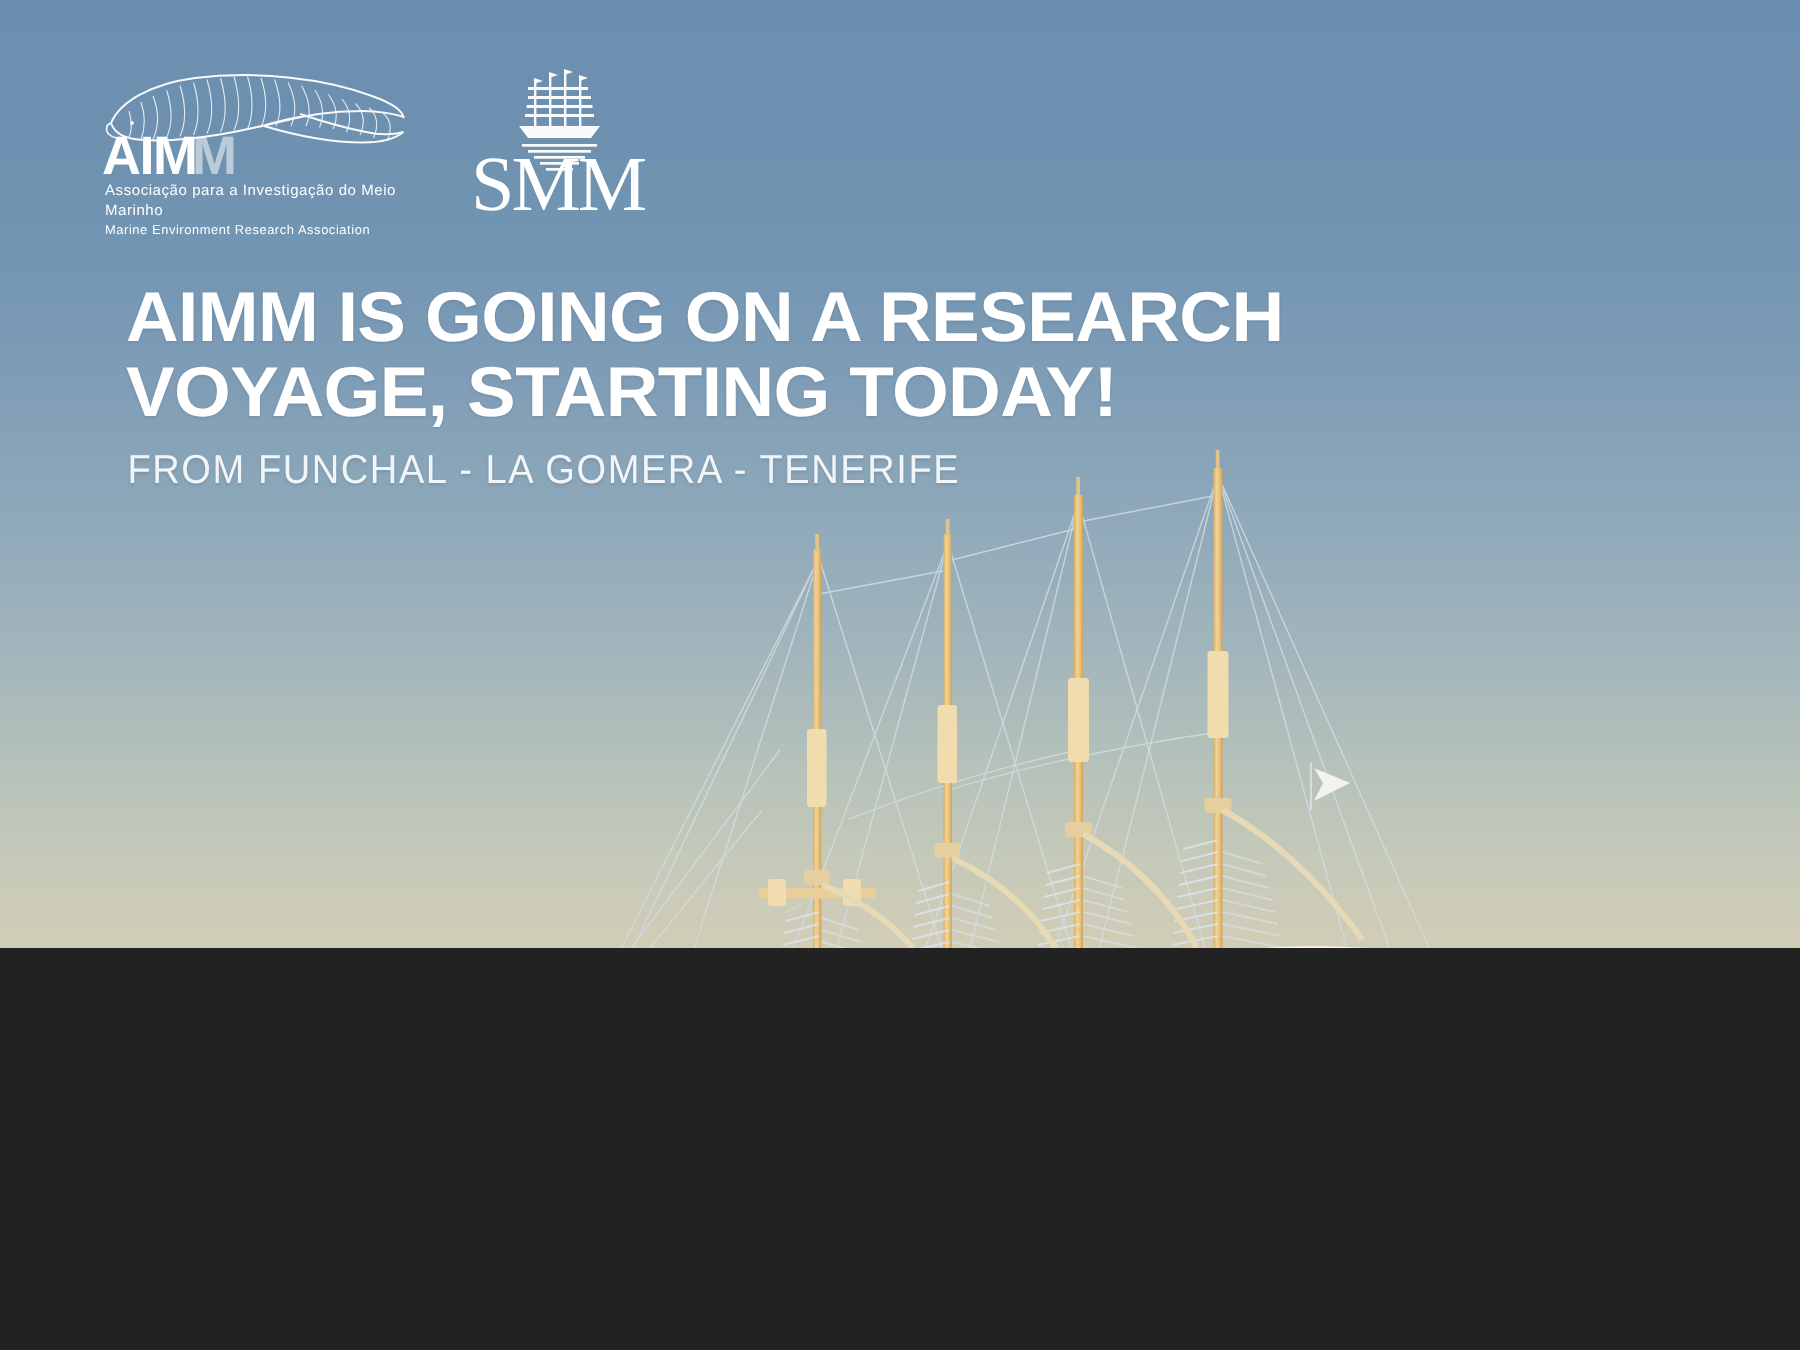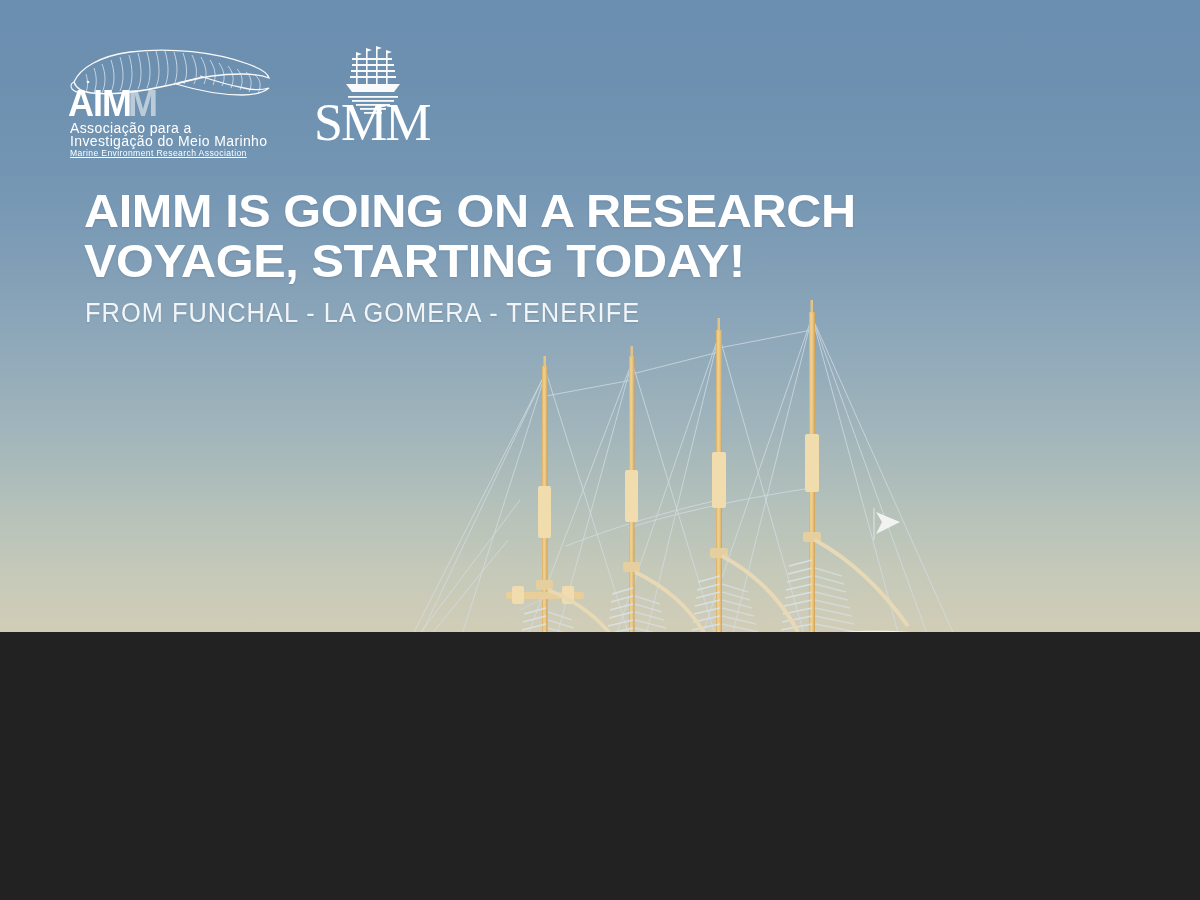--- a/index.html
+++ b/index.html
@@ -116,22 +116,22 @@
   .logo-smm  { position:absolute; left:244px; top:2px; width:128px; height:104px; }
   .logo-aimm svg, .logo-smm svg { display:block; }
 
   .aimm-tagline {
     position:absolute; left:4px; top:84px;
     color:#ffffff;
     font-family:"Liberation Sans", sans-serif;
     letter-spacing:.38px;
     line-height:12.5px;
   }
-  .aimm-tagline .t1 { display:block; font-size:14px; font-weight:400; }
-  .aimm-tagline .t2 { display:block; font-size:8.6px; font-weight:400;text-decoration:underline; }
+  .aimm-tagline .t1 { display:block; font-size:10px; font-weight:400; }
+  .aimm-tagline .t2 { display:block; font-size:8.6px; font-weight:400; }
 
   
   .headline {
     position:absolute; left:84px; top:186px; width:900px;
     color:#ffffff;
     font-family:"Liberation Sans", sans-serif;
     font-weight:700;
     font-size:47px;
     line-height:50px;
     letter-spacing:-0.4px;

